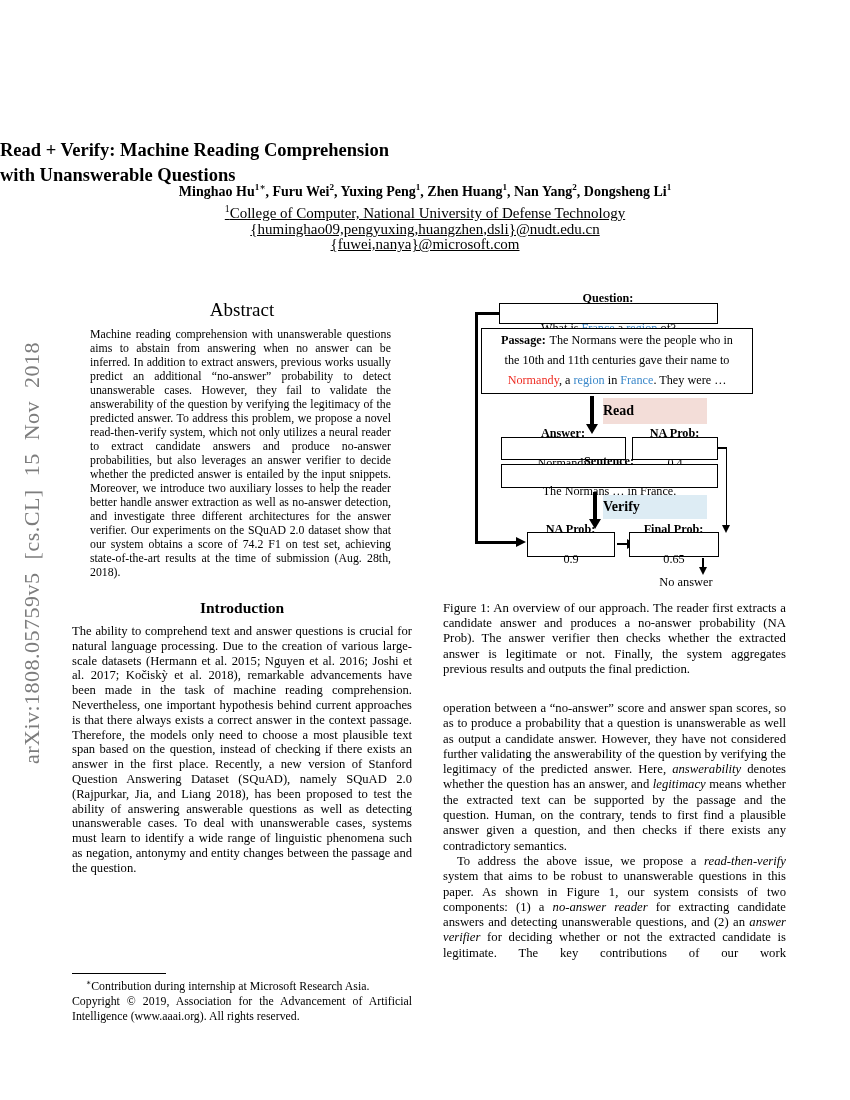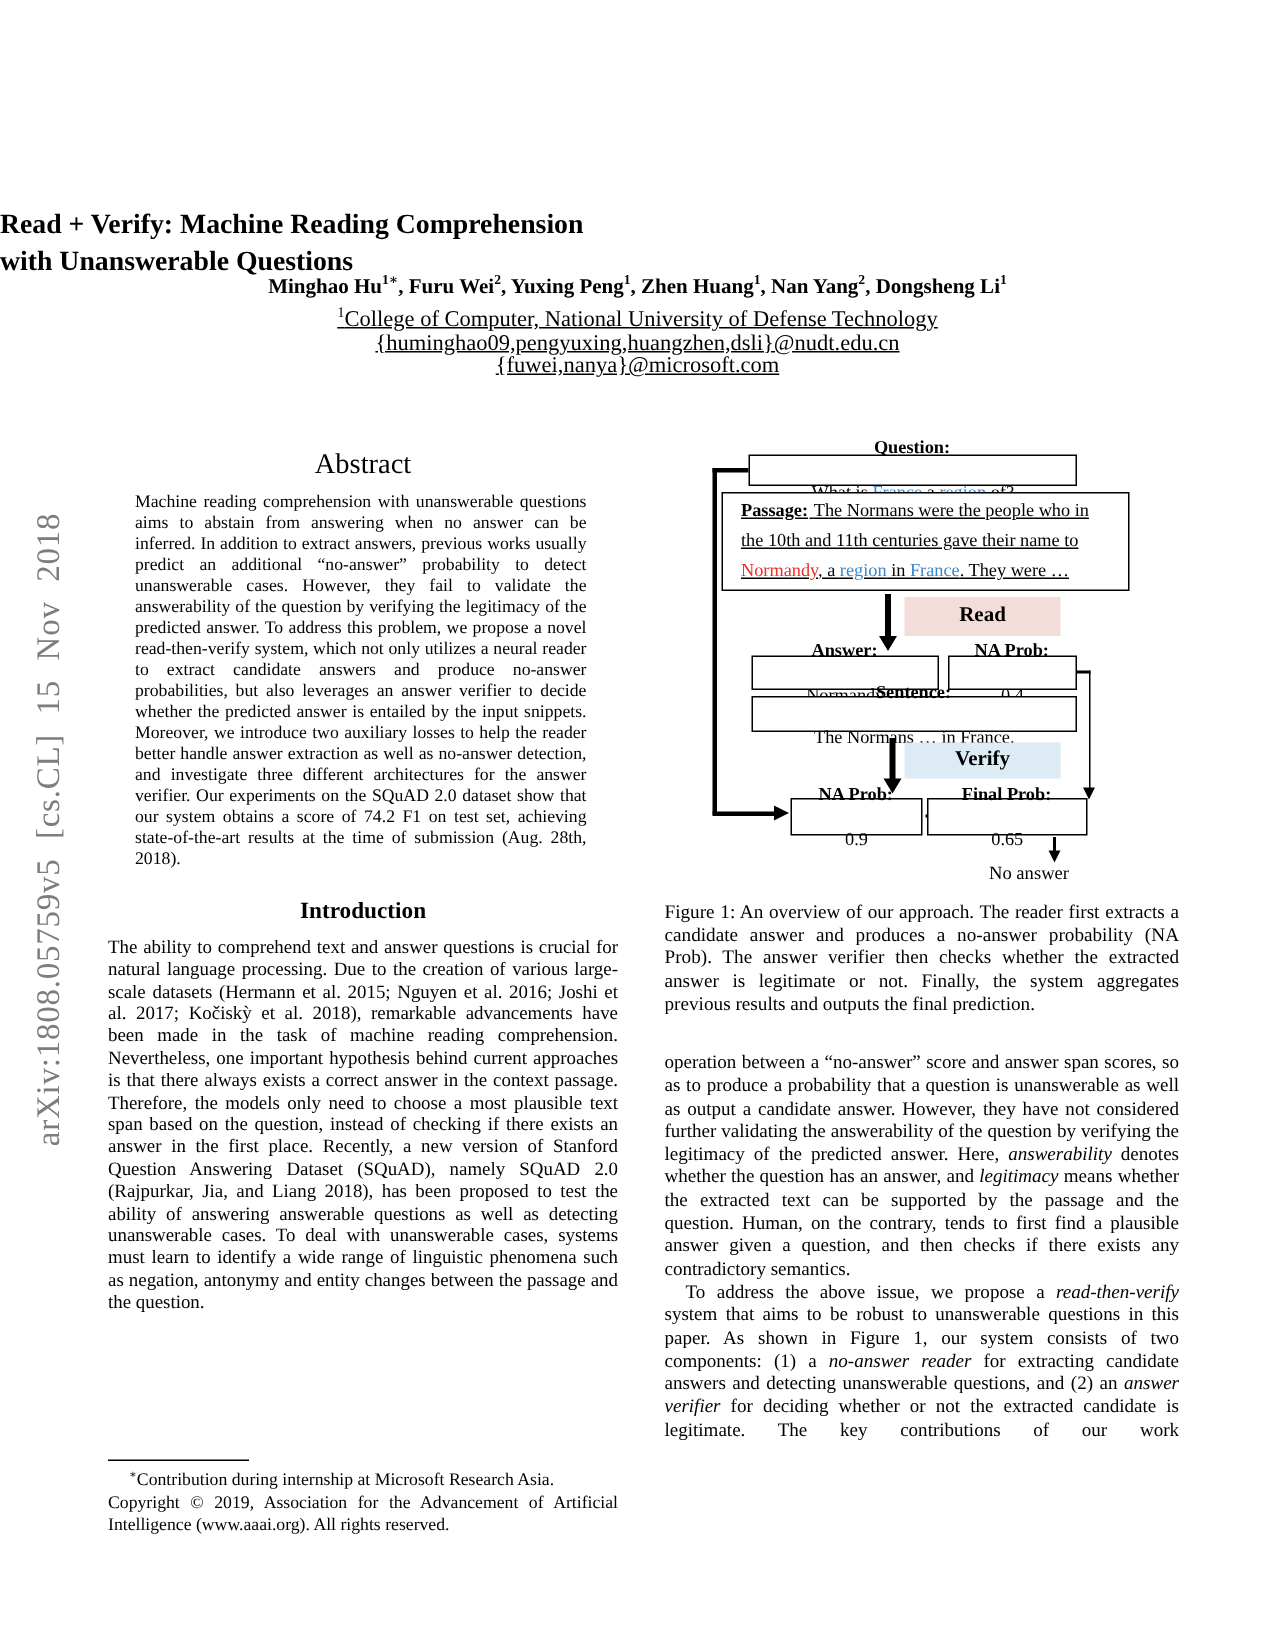--- a/index.html
+++ b/index.html
@@ -68,22 +68,22 @@
   
   .figure{
     position:absolute;left:462px;top:295px;width:323px;height:302px;
     font-size:12.2px;
   }
   .fbox{
     position:absolute;border:1.4px solid #000;background:#fff;box-sizing:border-box;
     display:flex;align-items:center;justify-content:center;white-space:nowrap;flex-direction:column;
   }
   .fbox b{margin-right:1px;}
-  .passage{white-space:normal;text-align:left;line-height:20px;padding:1px 12px;display:block;text-decoration:underline;}
-  .ftag{position:absolute;font-weight:bold;font-size:14px;text-align:center;}
+  .passage{white-space:normal;text-align:center;line-height:20px;padding:1px 12px;display:block;}
+  .ftag{position:absolute;font-weight:bold;font-size:14px;text-align:left;}
   .hline,.vline{position:absolute;background:#000;}
   .tri{position:absolute;width:0;height:0;}
   .no-answer{position:absolute;text-align:center;font-size:12.4px;}
 
   .figure-caption{
     position:absolute;left:443px;top:601px;width:343px;
     font-size:12.8px;line-height:15.2px;text-align:justify;
   }
   .right-body{
     position:absolute;left:443px;top:701px;width:343px;
@@ -157,21 +157,21 @@
 
     <div class="vline" style="left:131px;top:197px;width:3.5px;height:28px"></div>
     <div class="tri" style="left:126.5px;top:224px;border-left:6px solid transparent;border-right:6px solid transparent;border-top:10px solid #000"></div>
     <div class="ftag" style="left:141px;top:200px;width:104px;height:24px;line-height:24px;background:var(--verify-bg)">Verify</div>
 
     <div class="fbox" style="left:65px;top:237px;width:88px;height:25px">
       <b>NA Prob:</b>&nbsp;<span>0.9</span>
     </div>
     <div class="hline" style="left:155px;top:248px;width:10px;height:1.5px"></div>
     <div class="tri" style="left:165px;top:244px;border-top:5px solid transparent;border-bottom:5px solid transparent;border-left:8px solid #000"></div>
-    <div class="fbox" style="left:156px;top:237px;width:107px;height:25px">
+    <div class="fbox" style="left:167px;top:237px;width:90px;height:25px">
       <b>Final Prob:</b>&nbsp;<span>0.65</span>
     </div>
 
     <div class="vline" style="left:240px;top:263px;width:1.5px;height:10px"></div>
     <div class="tri" style="left:236.5px;top:272px;border-left:4.5px solid transparent;border-right:4.5px solid transparent;border-top:8px solid #000"></div>
     <div class="no-answer" style="left:174px;top:280px;width:100px">No answer</div>
   </div>
 
   <p class="figure-caption">Figure 1: An overview of our approach. The reader first extracts a candidate answer and produces a no-answer probability (NA Prob). The answer verifier then checks whether the extracted answer is legitimate or not. Finally, the system aggregates previous results and outputs the final prediction.</p>
 

